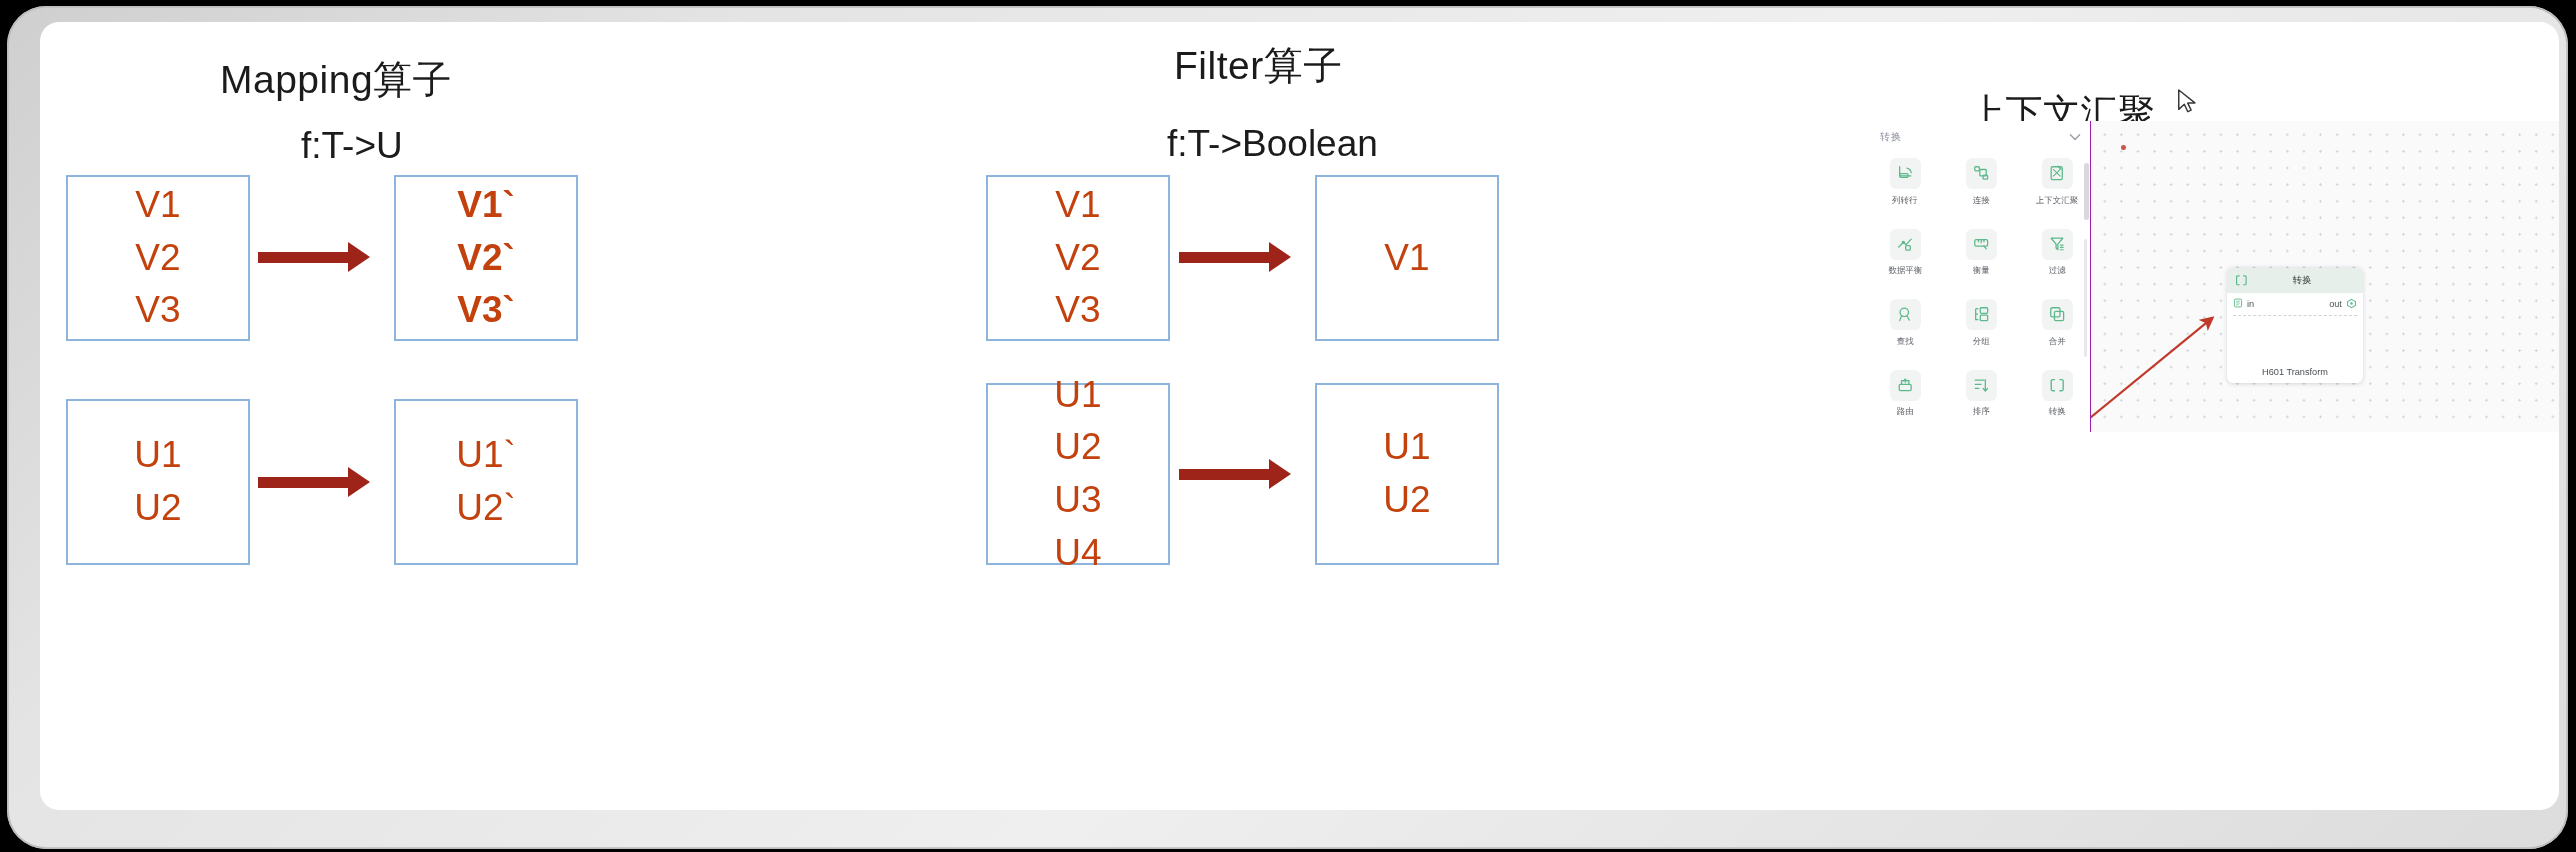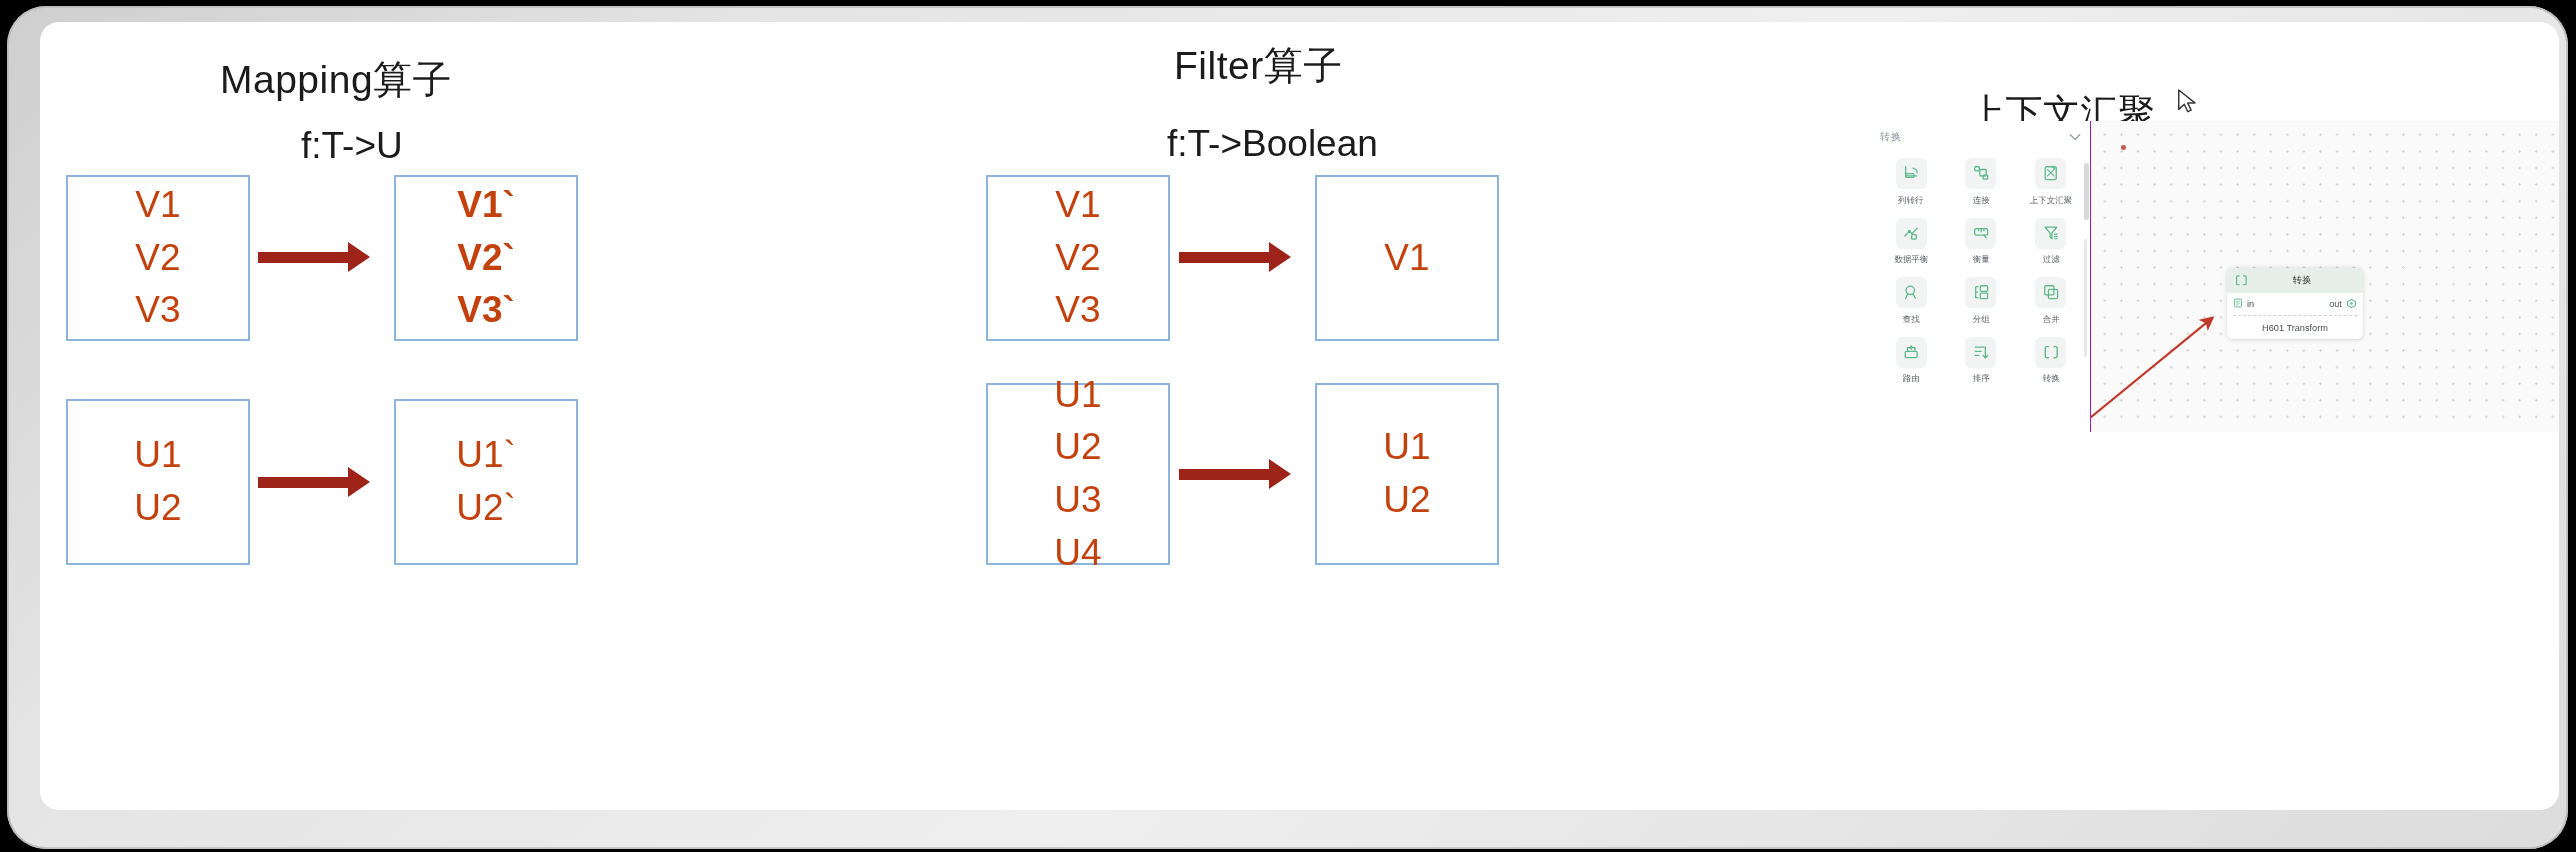--- a/index.html
+++ b/index.html
@@ -63,21 +63,21 @@
   #palette-head{
     position:absolute;left:0;top:0;width:223px;height:31px;
     display:flex;align-items:center;padding:0 9.2px 0 13px;
     box-sizing:border-box;
   }
   #palette-head .ptitle{font-size:10px;color:#8a8f99;letter-spacing:0.9px;}
   #palette-head .chev{margin-left:auto;color:#9aa0a8;}
   #grid{
     position:absolute;left:11px;top:37px;width:206px;
     display:grid;grid-template-columns:repeat(3,1fr);
-    row-gap:11px;column-gap:3.7px;
+    row-gap:11px;column-gap:3.7px;gap:22px;
   }
   .op{display:flex;flex-direction:column;align-items:center;}
   .op .tile{
     width:31px;height:31px;border-radius:6.4px;background:#f2f4f3;
     display:flex;align-items:center;justify-content:center;
   }
   .op .tile svg{display:block;}
   .op .oplabel{
     margin-top:4.6px;font-size:9.2px;color:#5d6168;white-space:nowrap;
     transform:scale(.92);
@@ -122,21 +122,21 @@
     letter-spacing:0.5px;
   }
   #node-ports{
     height:22px;display:flex;align-items:center;justify-content:space-between;
     padding:0 6.4px;box-sizing:border-box;
   }
   #node-ports .port{display:flex;align-items:center;gap:3.7px;font-size:9.2px;color:#4a5550;}
   #node-div{border-top:0.9px dashed #cfd6d2;margin:0 6.4px;}
   #node-foot{
     height:23px;display:flex;align-items:center;justify-content:center;
-    font-size:9.2px;color:#4a4f55;
+    font-size:9.2px;color:#4a4f55;margin-top:44px;
   }
 
   
   #ann-arrow{position:absolute;left:0;top:0;width:100%;height:100%;pointer-events:none;}
 
   
   #cursor{position:absolute;width:24px;height:28px;}
 </style>
 </head>
 <body>

